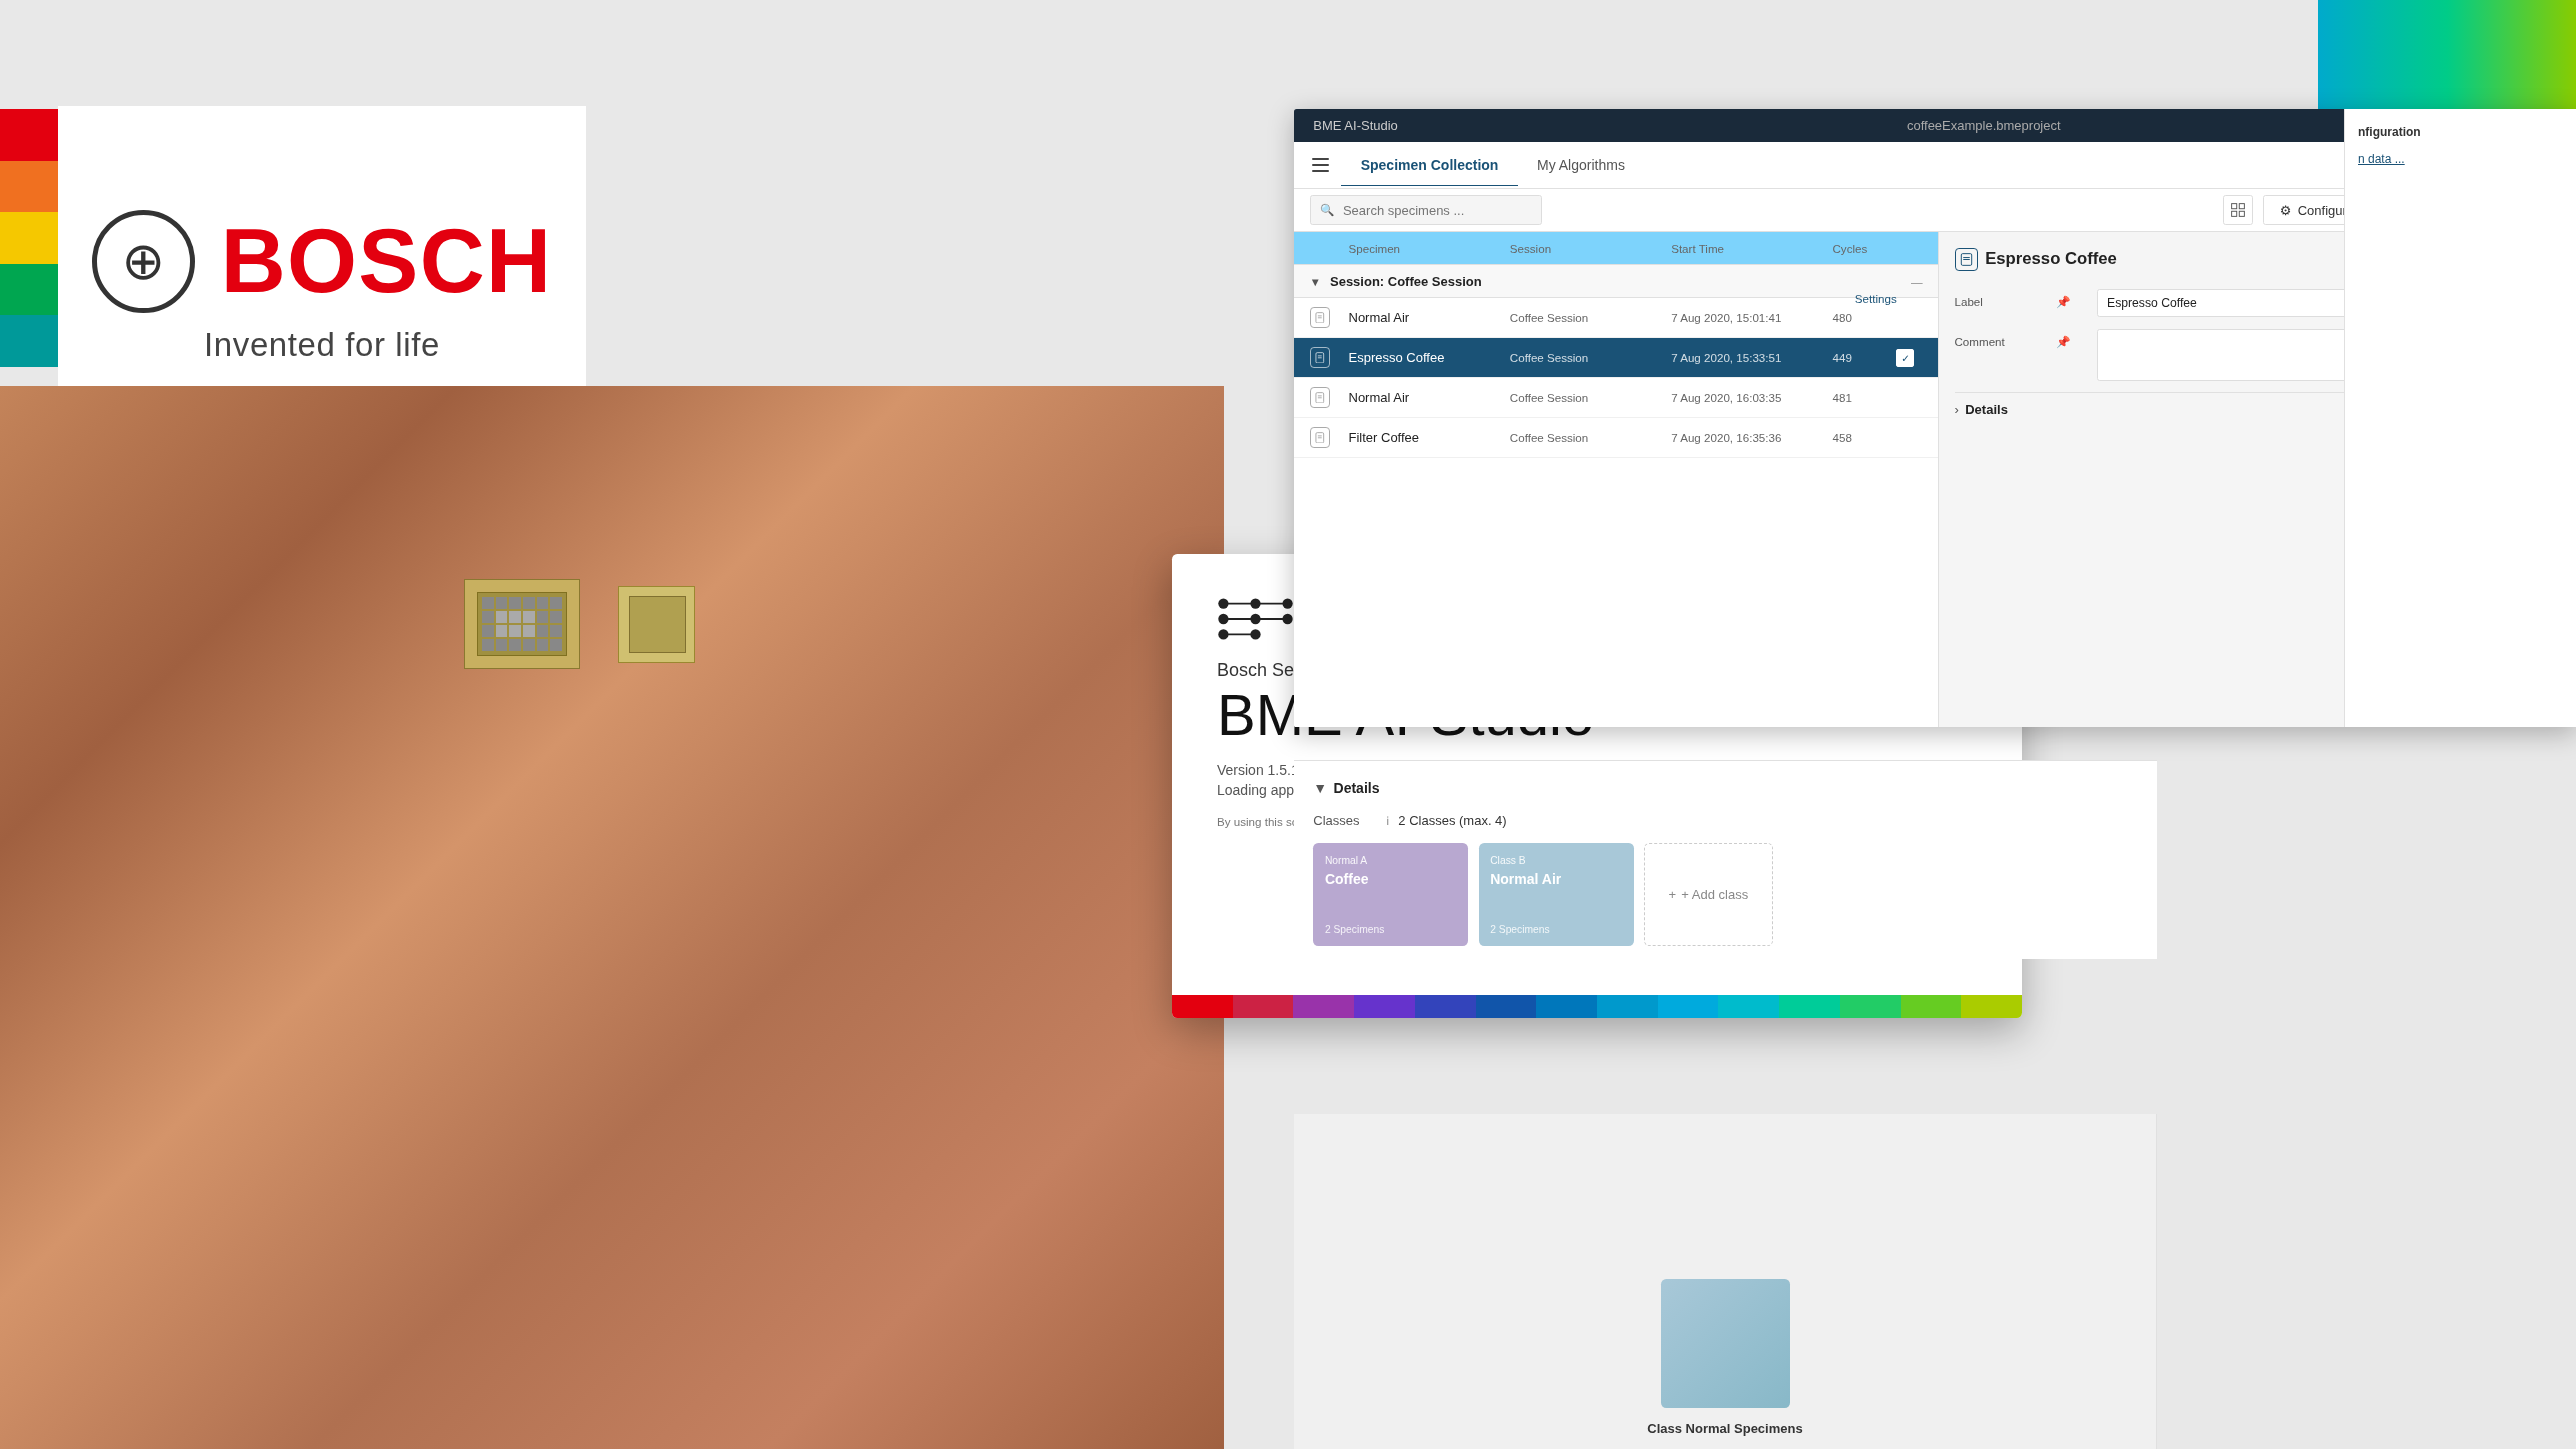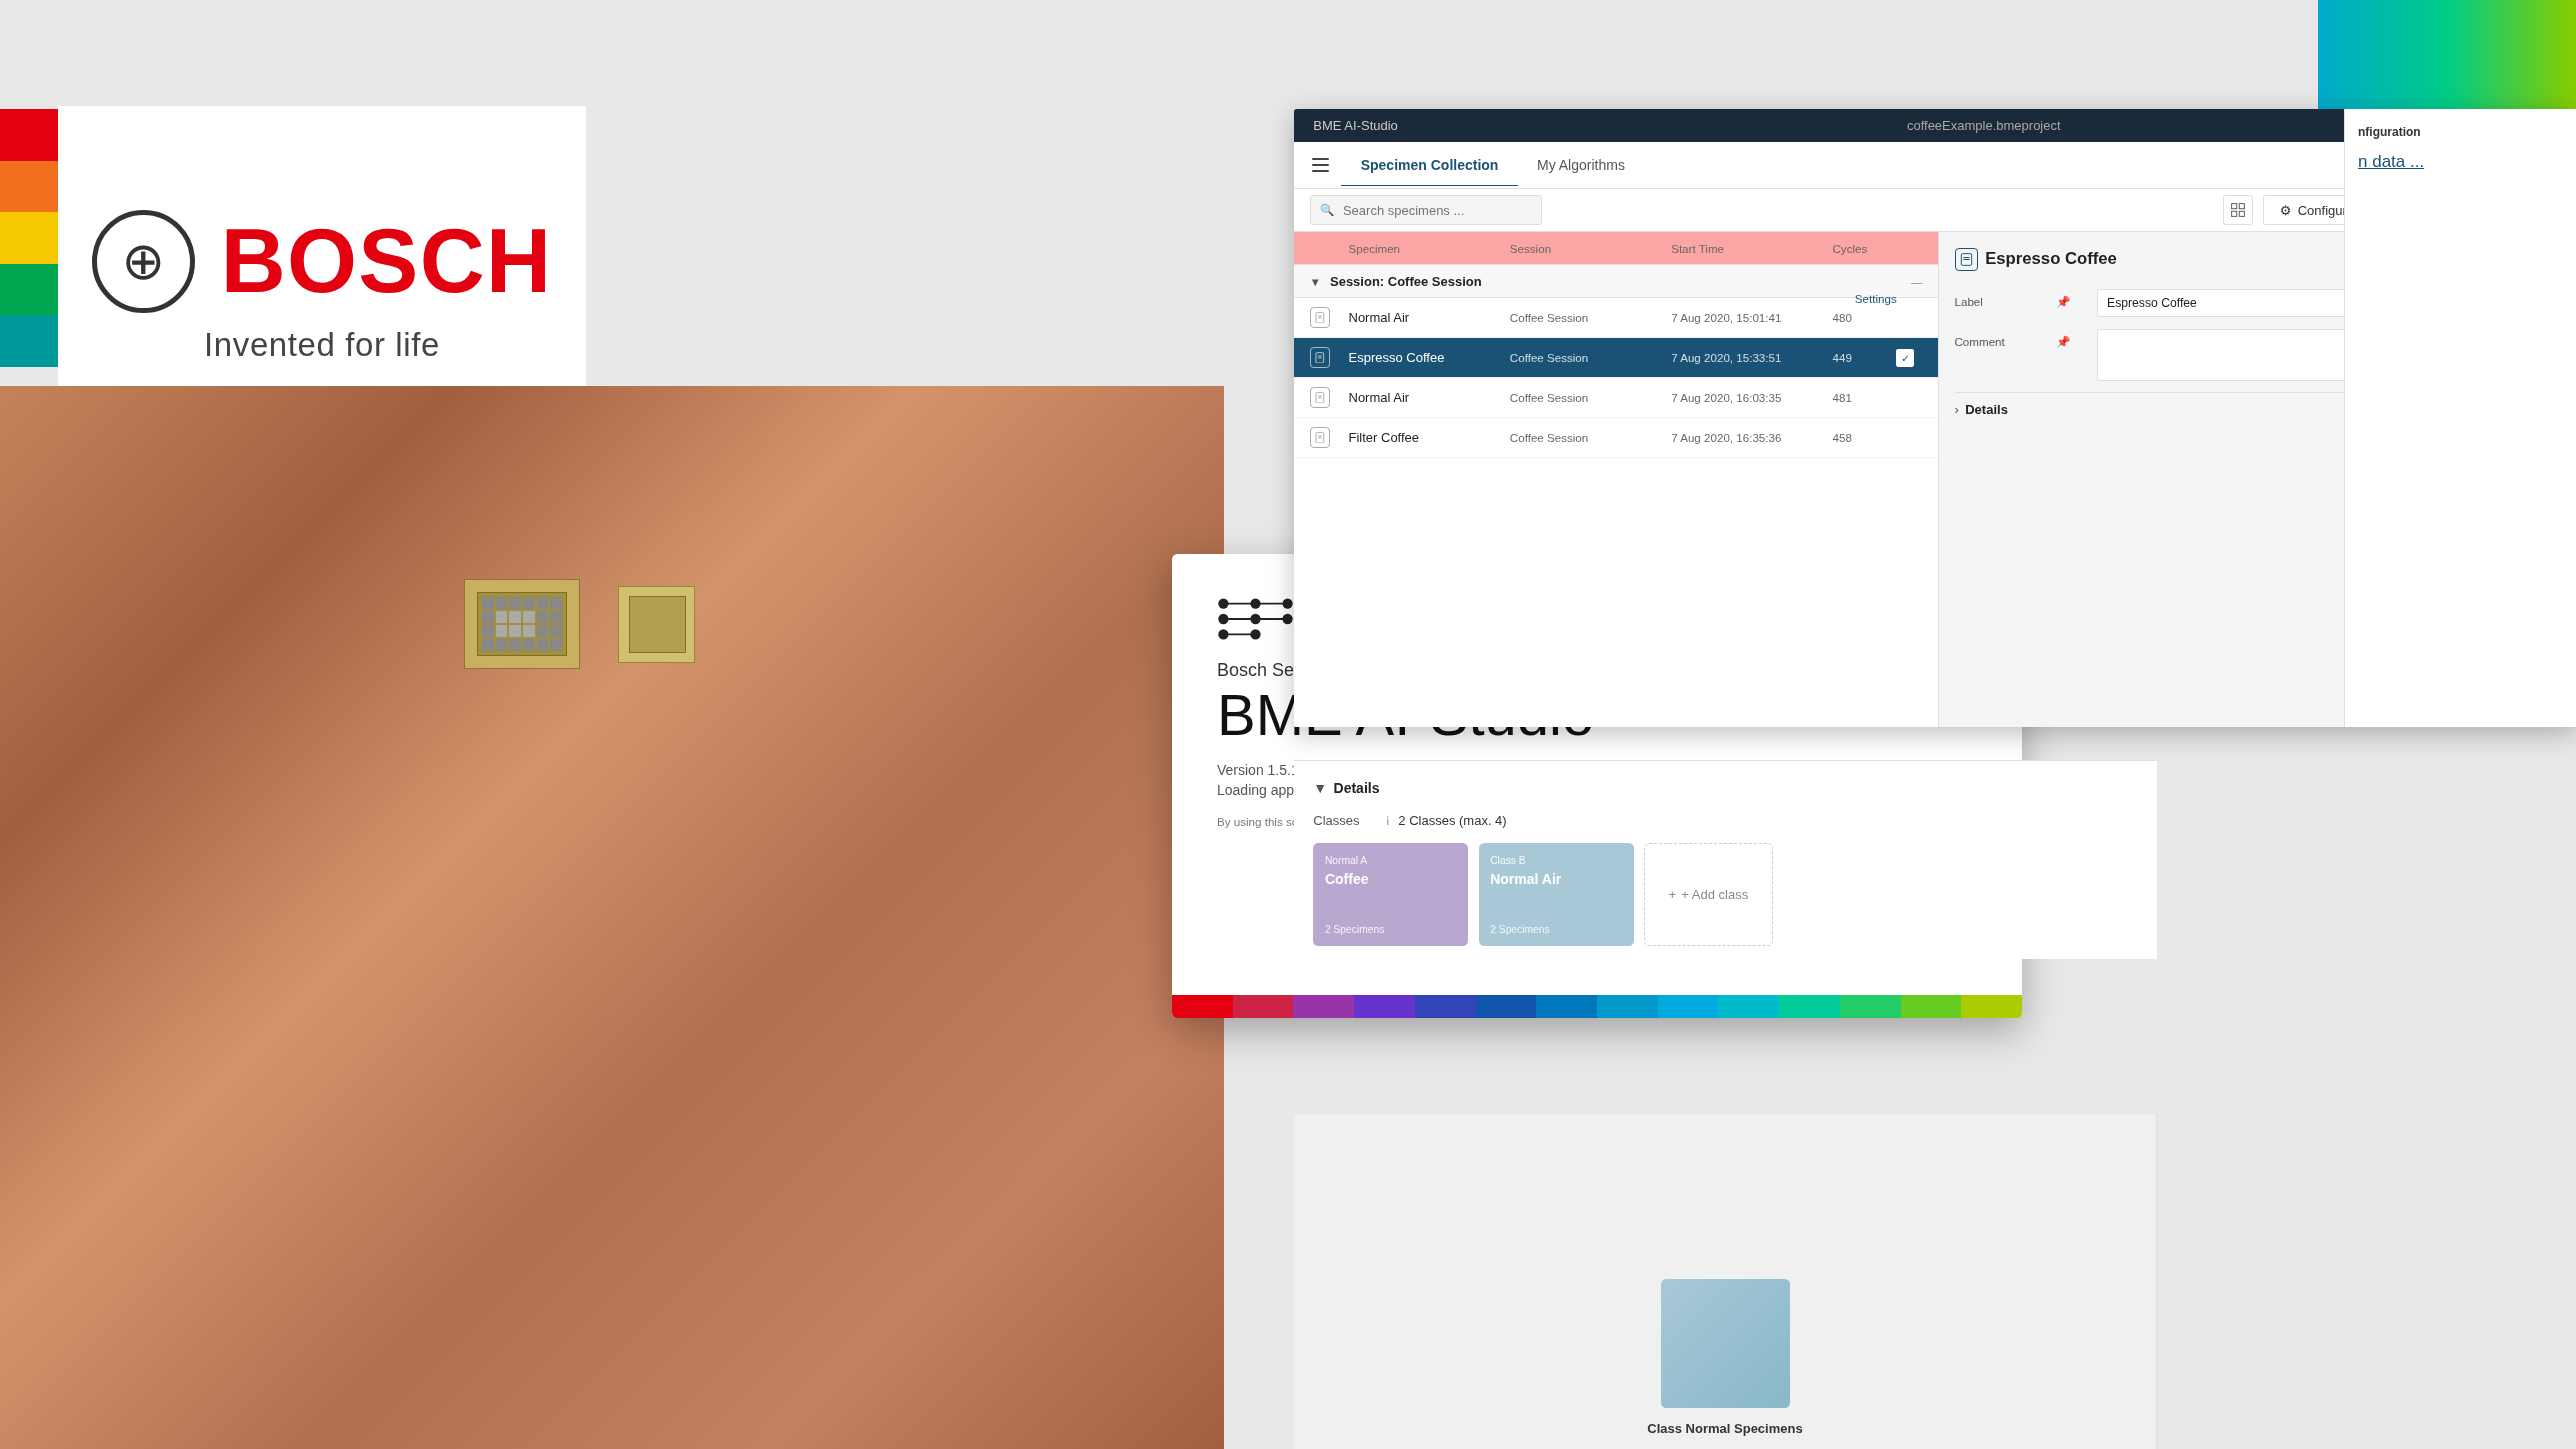--- a/index.html
+++ b/index.html
@@ -338,21 +338,21 @@
       overflow-y: auto;
       background: white;
     }
     .table-header {
       display: grid;
       grid-template-columns: 39px 1fr 1fr 1fr 64px 26px;
       padding: 0 15.5px;
       height: 33px;
       align-items: center;
       border-bottom: 0.6px solid #e0e0e0;
-      background: #fca5a5;
+      background: #7dd3fc;
     }
     .table-header-cell {
       font-size: 11.6px;
       color: #666;
       font-weight: 500;
     }
     .session-header {
       display: flex;
       align-items: center;
       padding: 0 15.5px;
@@ -523,21 +523,21 @@
       padding: 15.5px 13px;
       overflow: hidden;
     }
     .config-title {
       font-size: 12px;
       font-weight: 600;
       color: #333;
       margin-bottom: 13px;
     }
     .config-link {
-      font-size: 17px;
+      font-size: 12px;
       color: #1a5276;
       text-decoration: underline;
       cursor: pointer;
     }
 
     
     .details-section {
       position: absolute;
       top: 760px;
       left: 1294px;

